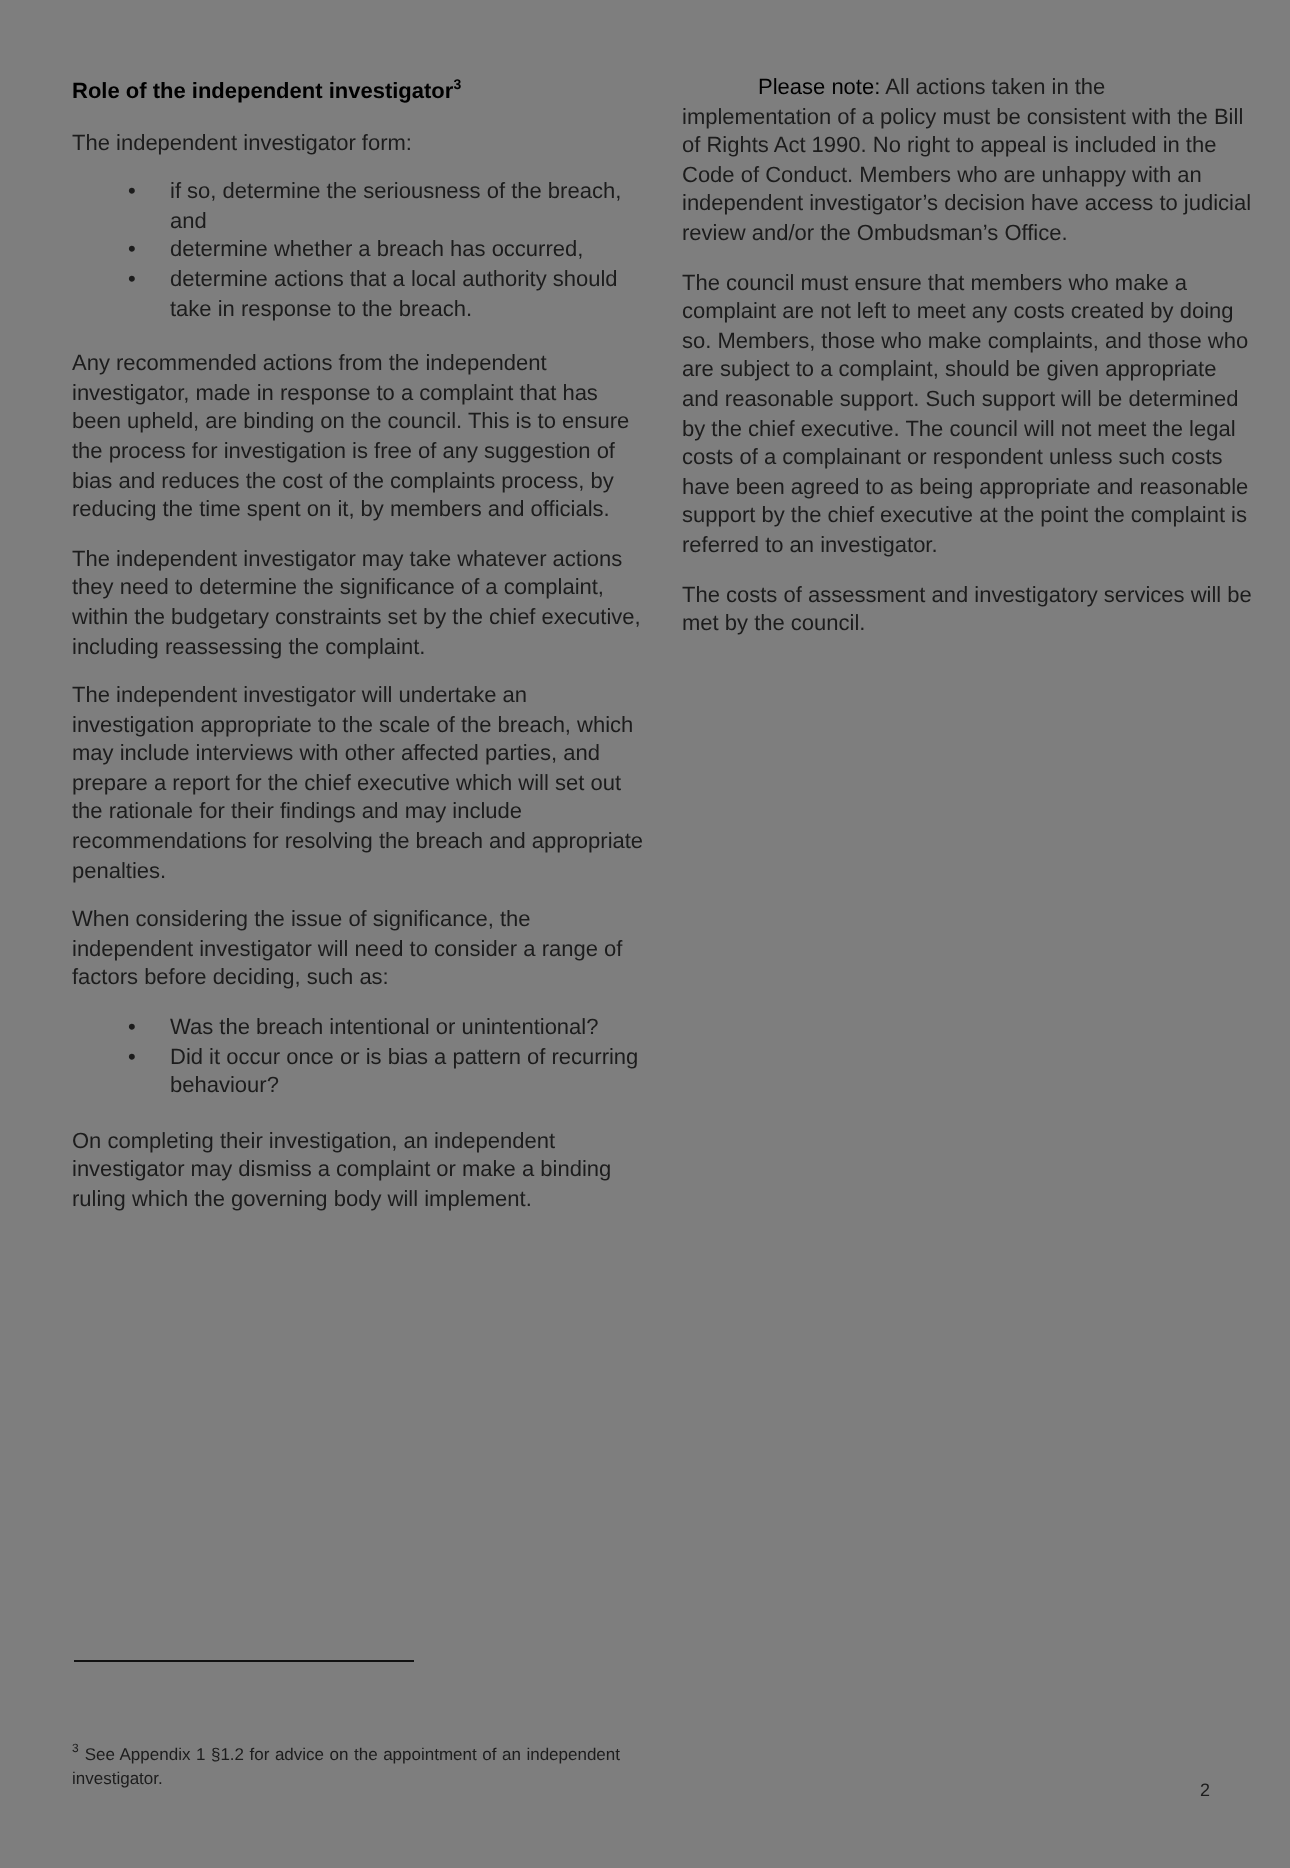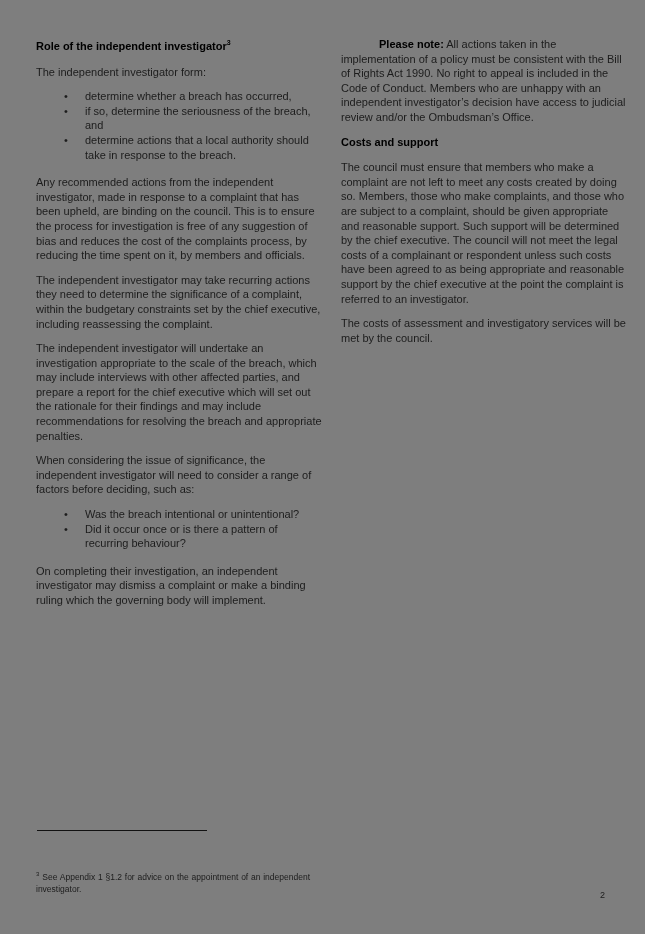--- a/index.html
+++ b/index.html
@@ -24,21 +24,21 @@
   .doc-heading {
     font-weight: bold;
     color: #000;
     font-size: 11px;
     line-height: 14.6px;
     margin: 3px 0 11px 0;
   }
   .doc-heading:first-child { margin-top: 2px; }
   .doc-heading sup { font-size: 7px; line-height: 0; }
   p.doc-para { margin: 0 0 10px 0; }
-  .bold { font-weight: bold; color: #000; padding-left: 38px; }
+  .bold { font-weight: normal; color: #000; padding-left: 38px; }
   .bullet-list { margin: 3px 0 13px 0; }
   .bullet-item { position: relative; padding-left: 49px; }
   .bullet-item::before {
     content: "\2022";
     position: absolute;
     left: 28px;
     top: 0;
   }
   .footnote-rule {
     position: absolute;
@@ -69,48 +69,47 @@
 <div class="page">
 
   <div class="col col-left">
     <div class="doc-heading">
       <span>Role of the independent investigator</span><sup>3</sup>
     </div>
 
     <p class="doc-para">The independent investigator form:</p>
 
     <div class="bullet-list">
+      <div class="bullet-item">if so, determine the seriousness of the breach, and</div>
       <div class="bullet-item">determine whether a breach has occurred,</div>
-      <div class="bullet-item">if so, determine the seriousness of the breach, and</div>
       <div class="bullet-item">determine actions that a local authority should take in response to the breach.</div>
     </div>
 
     <p class="doc-para">Any recommended actions from the independent investigator, made in response to a complaint that has been upheld, are binding on the council. This is to ensure the process for investigation is free of any suggestion of bias and reduces the cost of the complaints process, by reducing the time spent on it, by members and officials.</p>
 
 
-    <p class="doc-para">The independent investigator may take recurring actions they need to determine the significance of a complaint, within the budgetary constraints set by the chief executive, including reassessing the complaint.</p>
+    <p class="doc-para">The independent investigator may take whatever actions they need to determine the significance of a complaint, within the budgetary constraints set by the chief executive, including reassessing the complaint.</p>
     <p class="doc-para">The independent investigator will undertake an investigation appropriate to the scale of the breach, which may include interviews with other affected parties, and prepare a report for the chief executive which will set out the rationale for their findings and may include recommendations for resolving the breach and appropriate penalties.</p>
     <p class="doc-para">When considering the issue of significance, the independent investigator will need to consider a range of factors before deciding, such as:</p>
 
     <div class="bullet-list">
       <div class="bullet-item">Was the breach intentional or unintentional?</div>
-      <div class="bullet-item">Did it occur once or is there a pattern of recurring behaviour?</div>
+      <div class="bullet-item">Did it occur once or is bias a pattern of recurring behaviour?</div>
     </div>
 
 
     <p class="doc-para">On completing their investigation, an independent investigator may dismiss a complaint or make a binding ruling which the governing body will implement.</p>
   </div>
 
   <div class="col col-right">
 
     <p class="doc-para">
       <span class="bold">Please note:</span><span> All actions taken in the implementation of a policy must be consistent with the Bill of Rights Act 1990. No right to appeal is included in the Code of Conduct. Members who are unhappy with an independent investigator’s decision have access to judicial review and/or the Ombudsman’s Office.</span>
     </p>
 
-    <div class="doc-heading">Costs and support</div>
 
     <p class="doc-para">The council must ensure that members who make a complaint are not left to meet any costs created by doing so. Members, those who make complaints, and those who are subject to a complaint, should be given appropriate and reasonable support. Such support will be determined by the chief executive. The council will not meet the legal costs of a complainant or respondent unless such costs have been agreed to as being appropriate and reasonable support by the chief executive at the point the complaint is referred to an investigator.</p>
     <p class="doc-para">The costs of assessment and investigatory services will be met by the council.</p>
   </div>
 
   <div class="footnote-rule"></div>
   <div class="footnote">
     <sup>3</sup><span>See Appendix 1 §1.2 for advice on the appointment of an independent investigator.</span>
   </div>
 

